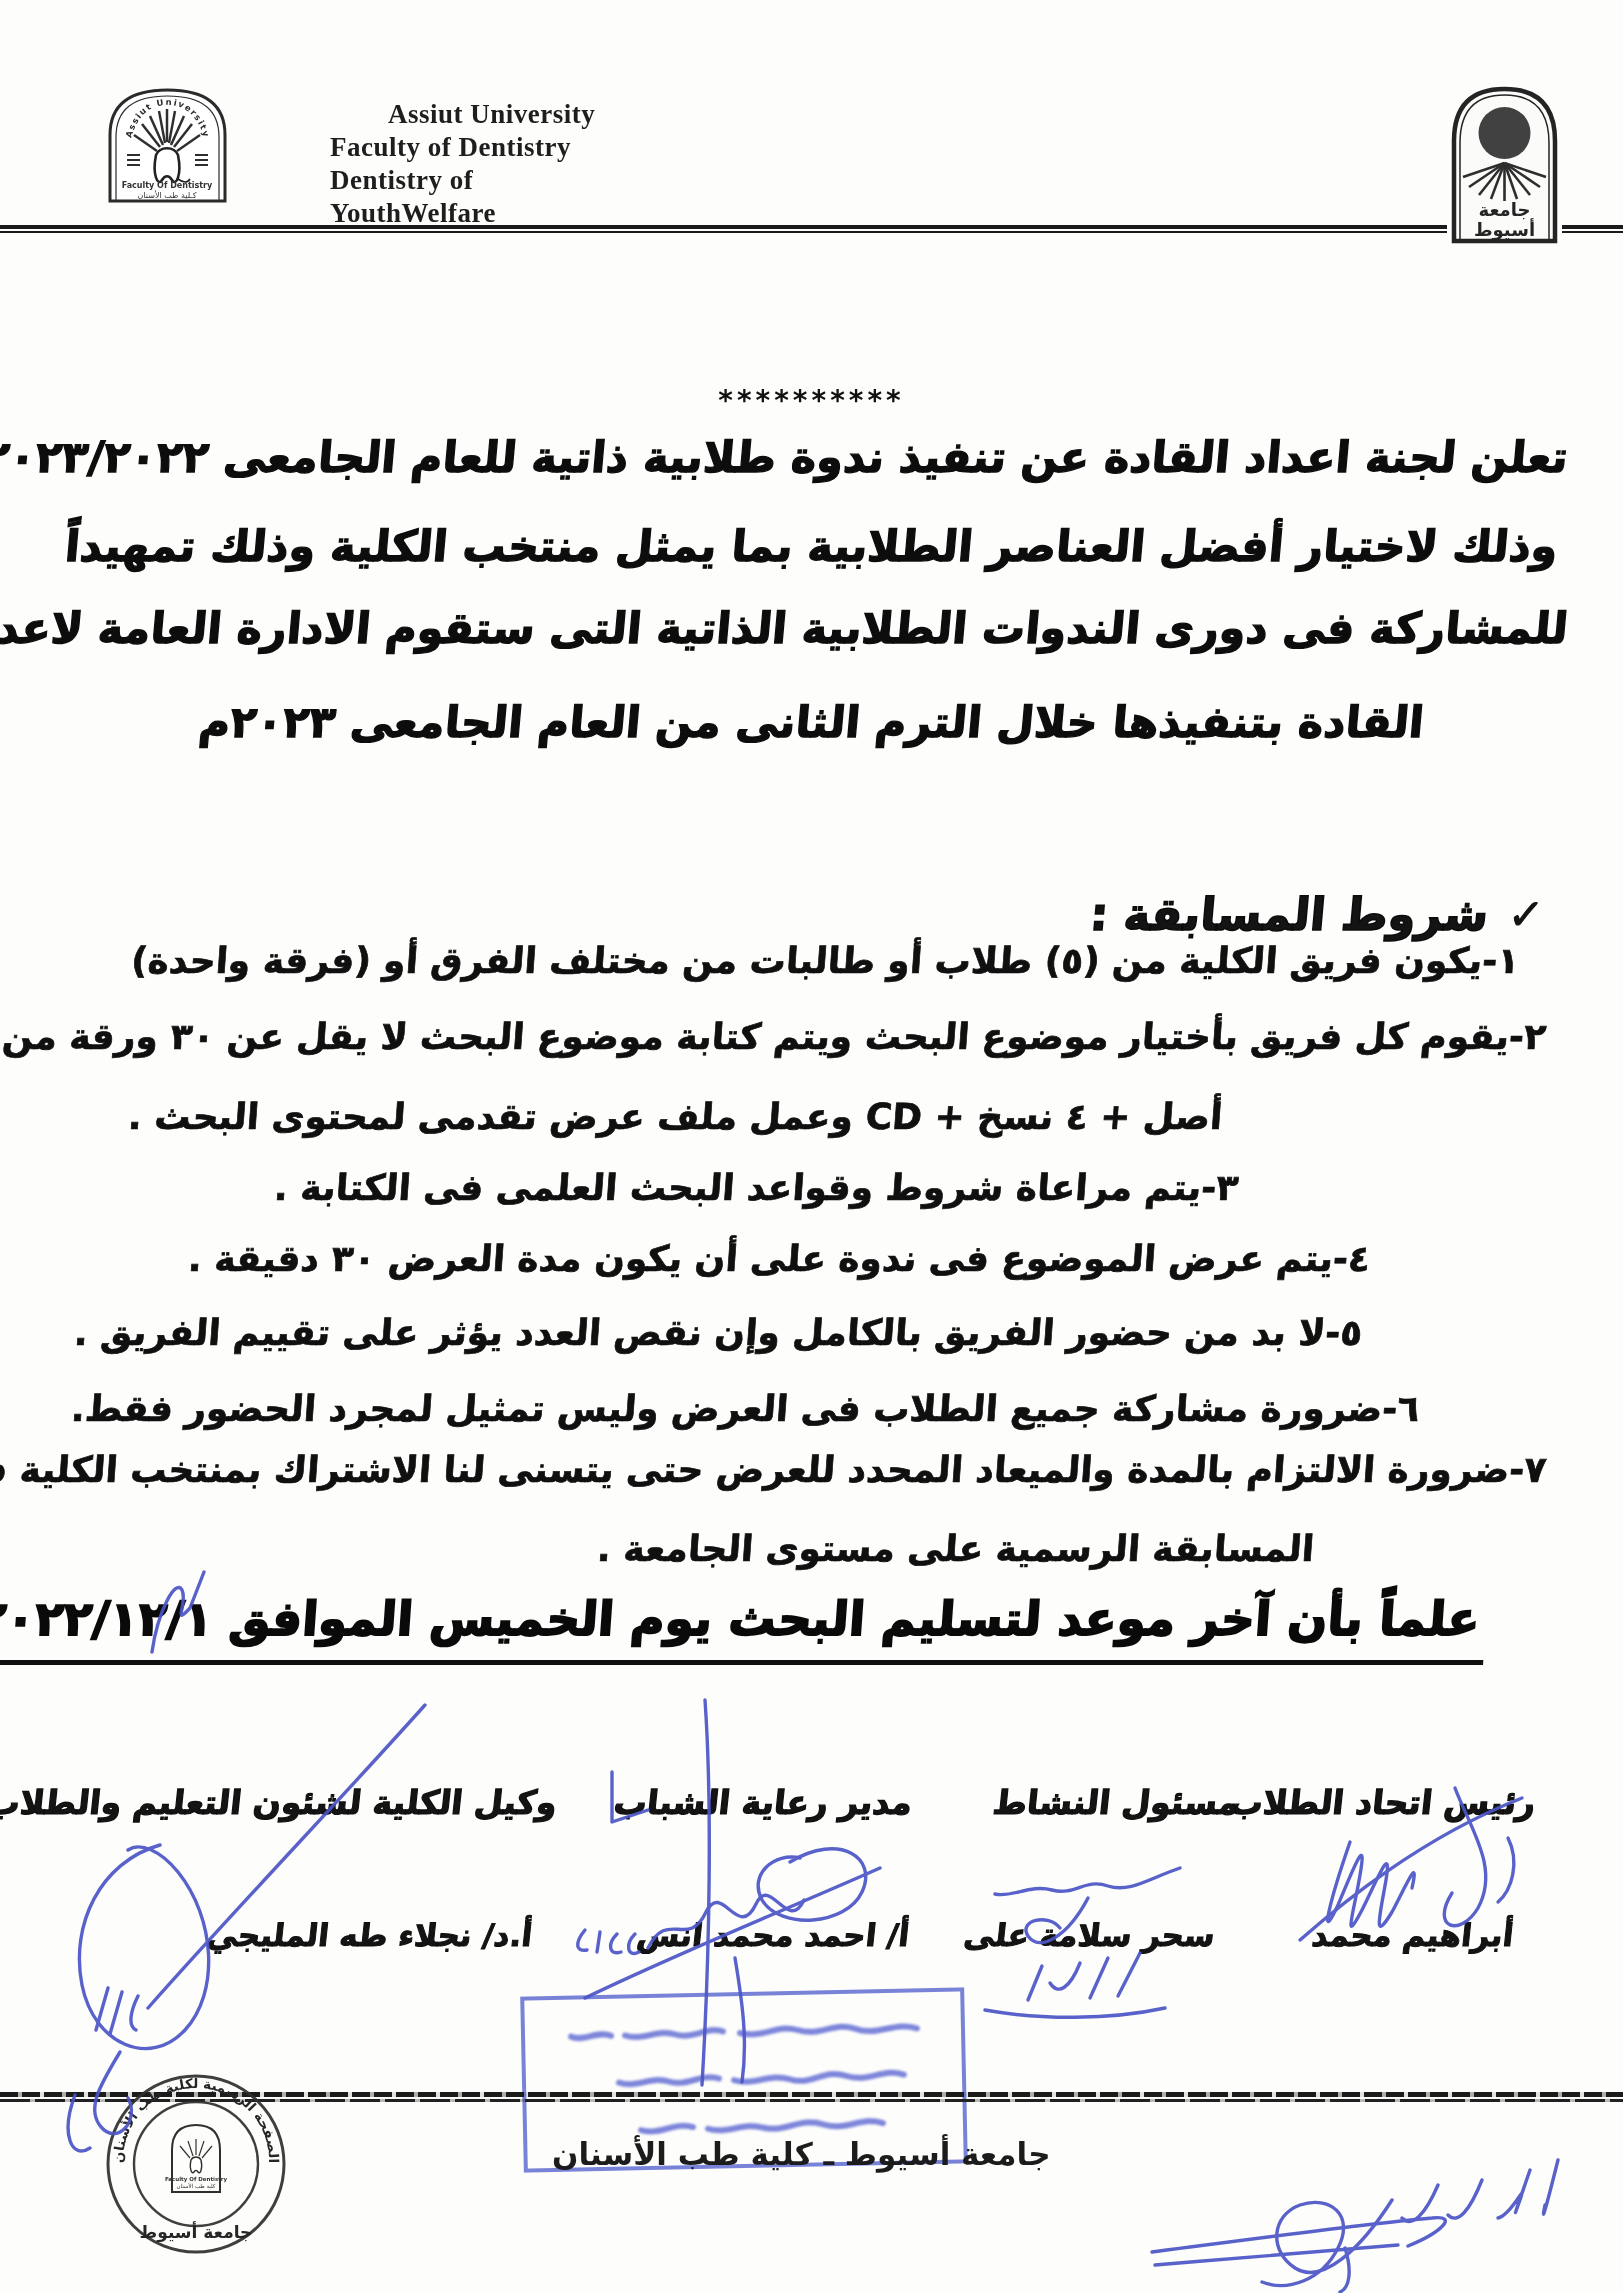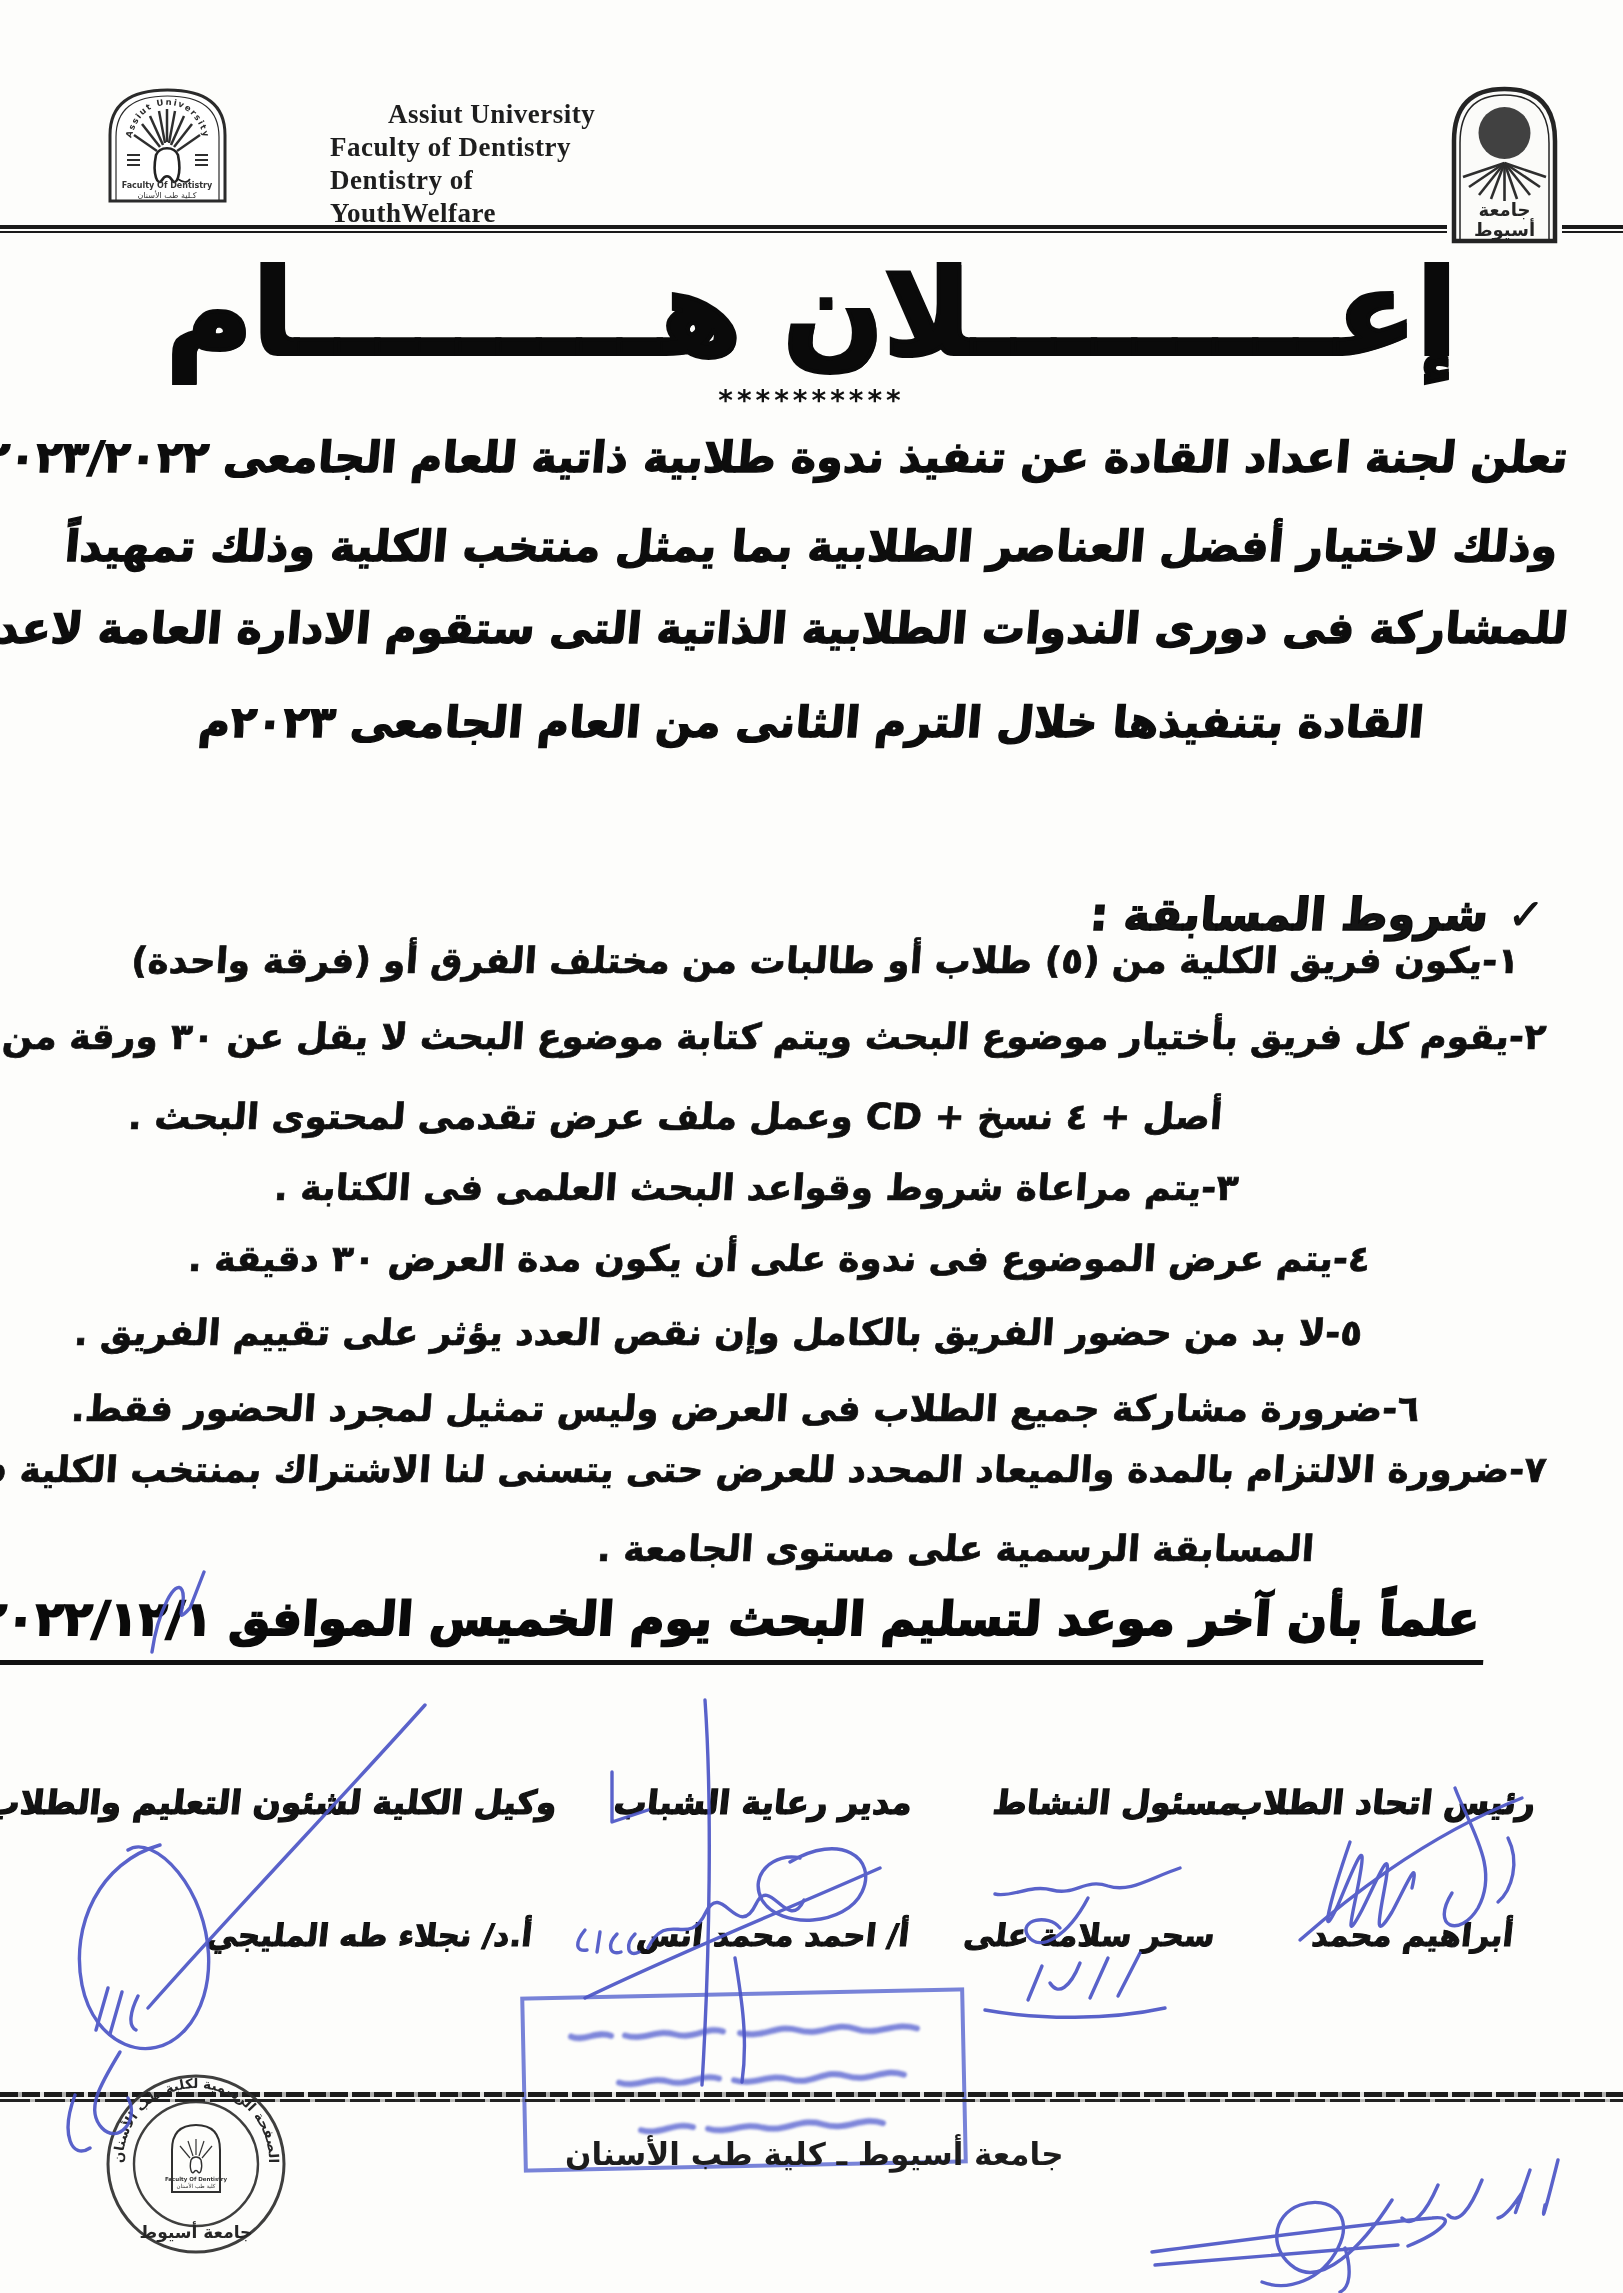--- a/index.html
+++ b/index.html
@@ -37,21 +37,21 @@
       transform-origin:right bottom;}
   .sig-name{position:absolute;top:1917px;direction:rtl;white-space:nowrap;font-size:31px;
       font-weight:bold;-webkit-text-stroke:1px #0e0e0e;transform:skewX(-6deg);
       transform-origin:right bottom;}
   .blue-stamp{left:522px;top:1992px;width:436px;height:168px;z-index:3;
       border:4px solid rgba(86,100,208,.8);transform:rotate(-1.2deg);filter:blur(.3px);}
   .rule-bottom{left:0;right:0;top:2092px;z-index:4;}
   .rule-bottom .b1{height:5px;background:repeating-linear-gradient(90deg,#1c1c1c 0 18px,rgba(28,28,28,.35) 18px 22px,#1c1c1c 22px 40px,rgba(28,28,28,.12) 40px 44px);}
   .rule-bottom .b2{height:3px;margin-top:2px;background:repeating-linear-gradient(90deg,#222 0 30px,rgba(30,30,30,.3) 30px 35px);}
   .footer-line{left:552px;top:2136px;direction:rtl;white-space:nowrap;font-size:31px;
-      font-weight:bold;color:#1c1c1c;z-index:6;margin-left:13px;}
+      font-weight:bold;color:#1c1c1c;z-index:6;}
   .round-stamp{left:100px;top:2068px;z-index:5;}
   .pen{left:0;top:0;width:1623px;height:2293px;z-index:7;pointer-events:none;}
   svg text{font-family:"DejaVu Sans",sans-serif;}
 </style>
 </head>
 <body>
 
 <div class="page">
 
   <svg class="abs" style="left:100px;top:83px;" width="135" height="122" viewBox="0 0 135 122">
@@ -109,21 +109,20 @@
     </g>
     <text x="57.5" y="133" text-anchor="middle" font-size="18" font-weight="bold" fill="#242424" letter-spacing="1">جامعة</text>
     <text x="57.5" y="153" text-anchor="middle" font-size="18" font-weight="bold" fill="#242424" letter-spacing="1">أسيوط</text>
   </svg>
 
   <div class="abs rule-top">
     <div class="h1"></div>
       <div class="h2"></div>
   </div>
 
-  <div class="abs main-title">إعـــــــــلان هـــــــــام</div>
 
   <div class="abs stars">**********</div>
 
   <div class="abs intro" style="top:432px;">تعلن لجنة اعداد القادة عن تنفيذ ندوة طلابية ذاتية للعام الجامعى ٢٠٢٣/٢٠٢٢م</div>
   <div class="abs intro" style="top:521px;">وذلك لاختيار أفضل العناصر الطلابية بما يمثل منتخب الكلية وذلك تمهيداً</div>
   <div class="abs intro" style="top:603px;">للمشاركة فى دورى الندوات الطلابية الذاتية التى ستقوم الادارة العامة لاعداد</div>
   <div class="abs intro" style="top:697px;">القادة بتنفيذها خلال الترم الثانى من العام الجامعى ٢٠٢٣م</div>
 
   <div class="abs cond-head">
     <span class="check">✓</span>

